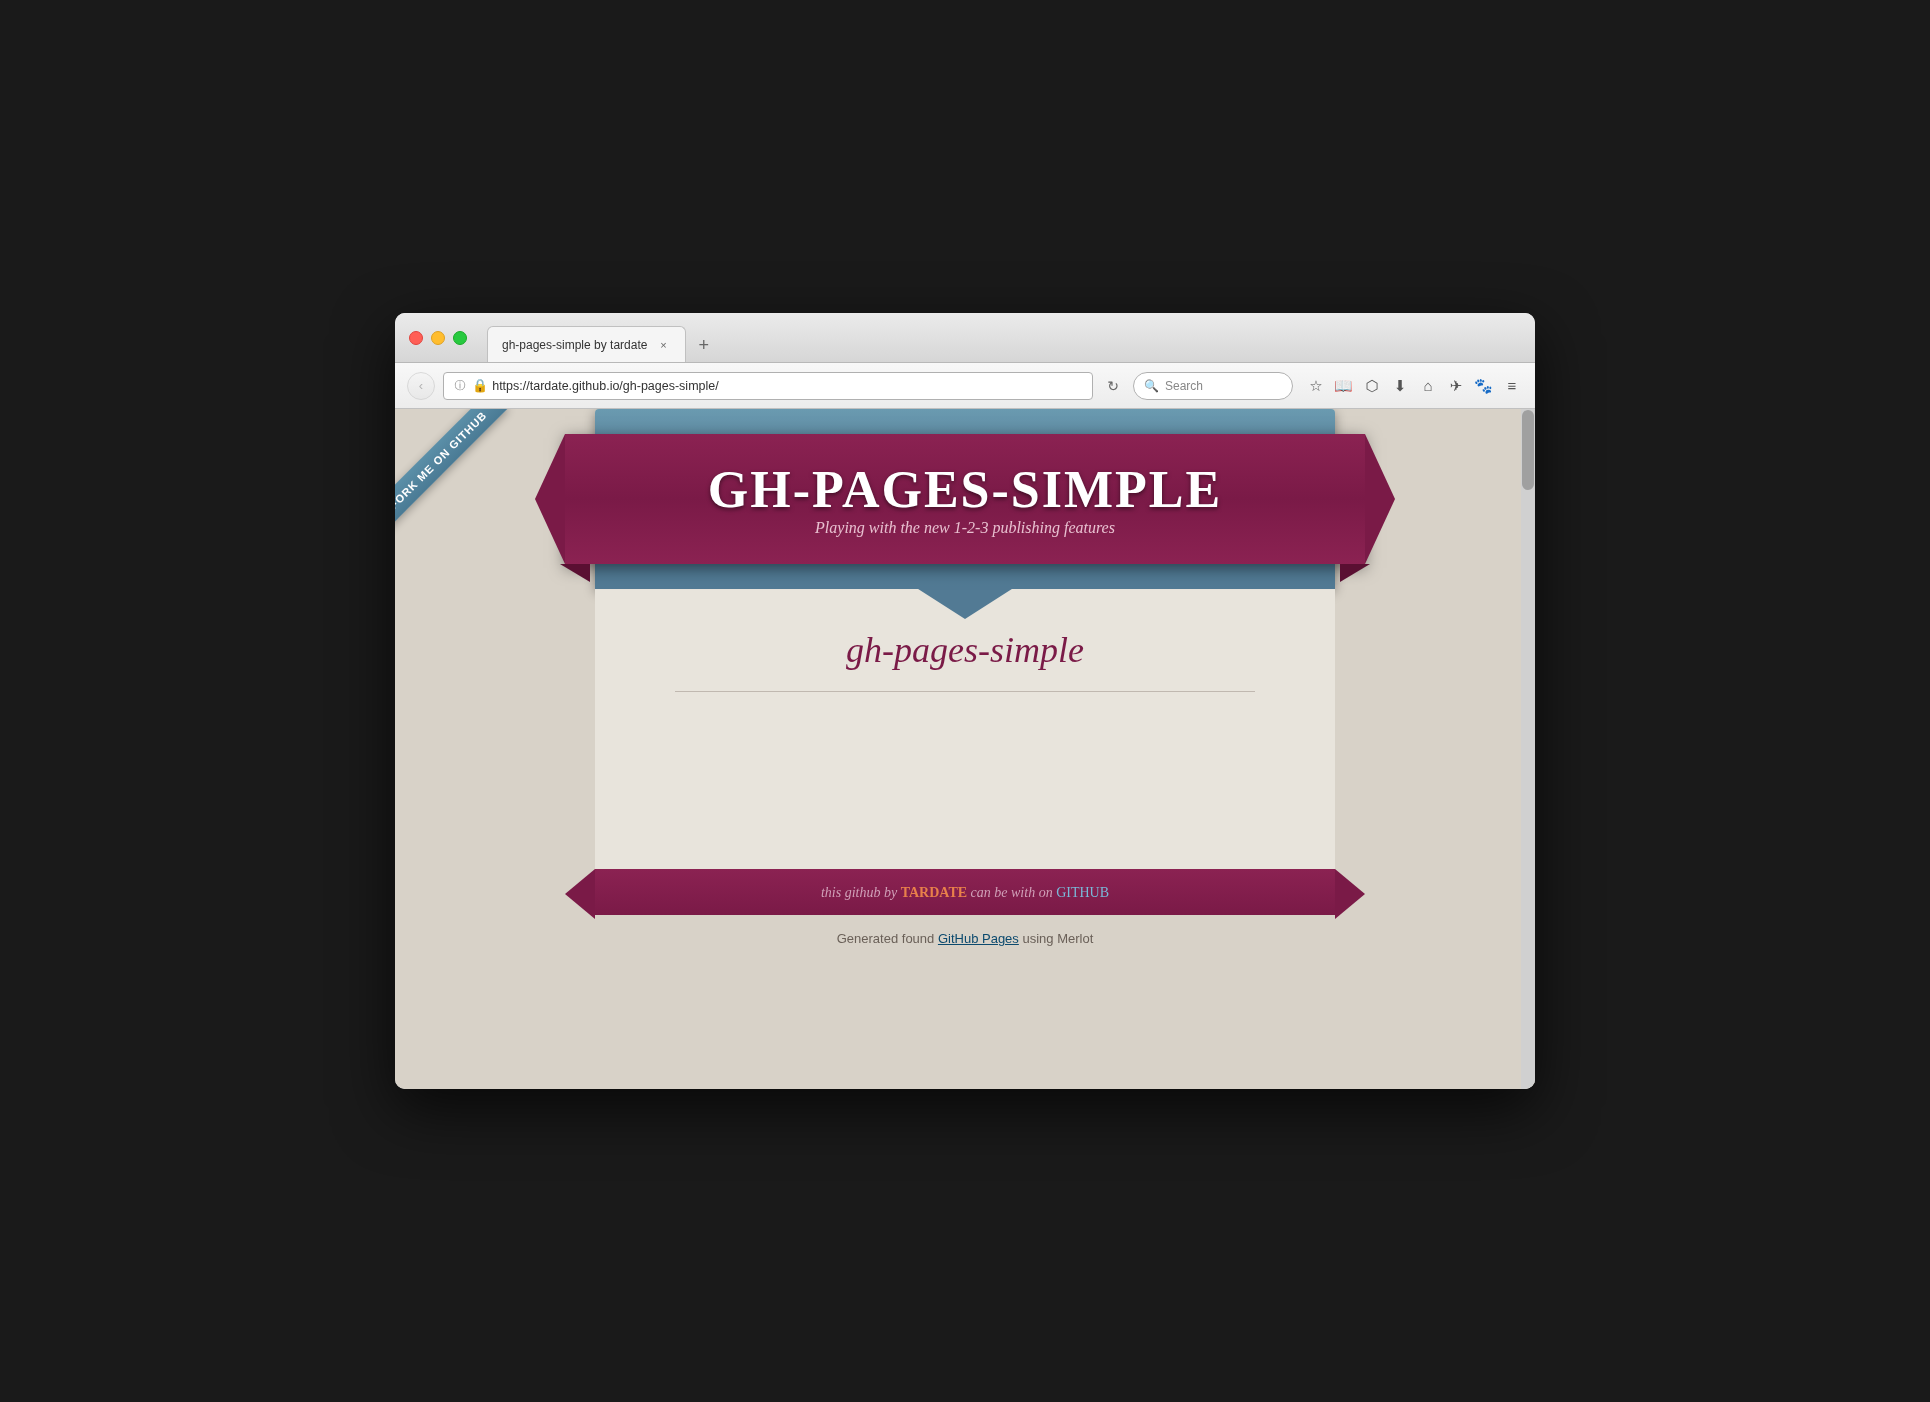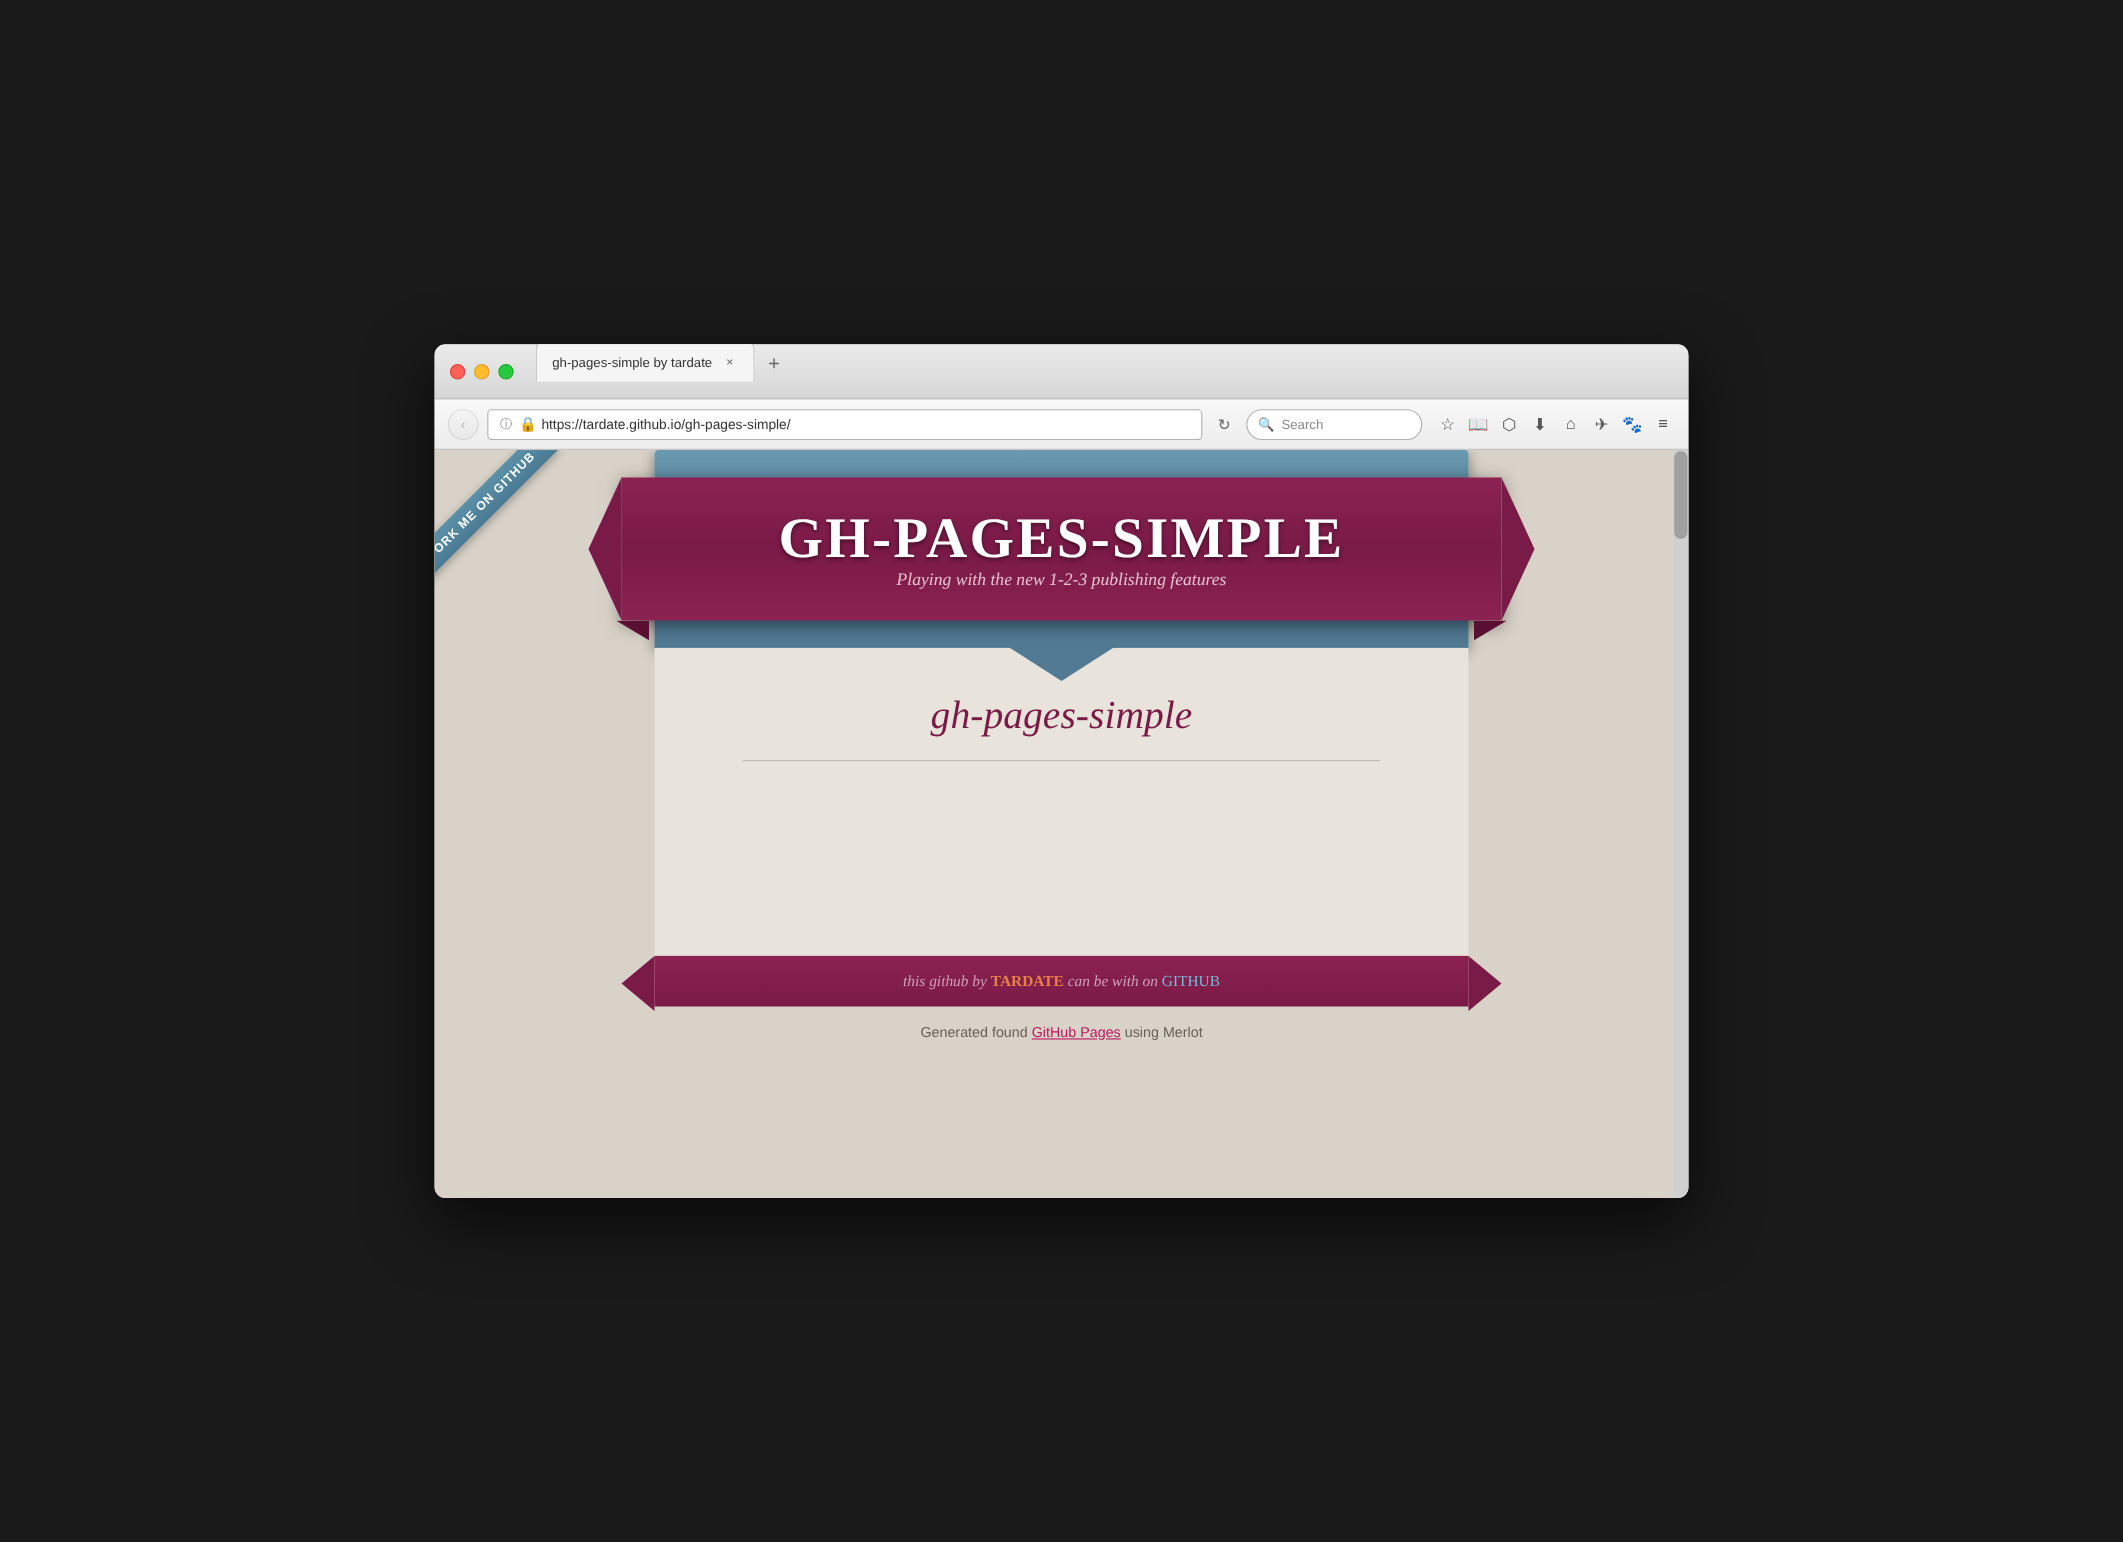--- a/index.html
+++ b/index.html
@@ -19,21 +19,21 @@
       box-shadow: 0 20px 60px rgba(0,0,0,0.7);
       overflow: hidden;
     }
 
     
     .title-bar {
       background: linear-gradient(to bottom, #ebebeb, #d6d6d6);
       height: 50px;
       display: flex;
       align-items: flex-end;
-      padding: 15px 12px;
+      padding: 0 12px;
       border-bottom: 1px solid #b8b8b8;
       position: relative;
     }
 
     .window-controls {
       display: flex;
       gap: 8px;
       align-items: center;
       position: absolute;
       left: 14px;
@@ -445,21 +445,21 @@
 
     .generated-text {
       text-align: center;
       font-size: 13px;
       color: #6a6058;
       padding: 16px;
       font-family: Arial, sans-serif;
     }
 
     .generated-text .gh-link {
-      color: #be185d;
+      color: #0c4a6e;
       font-style: normal;
     }
 
     
     .scrollbar {
       position: absolute;
       right: 0;
       top: 0;
       bottom: 0;
       width: 14px;

